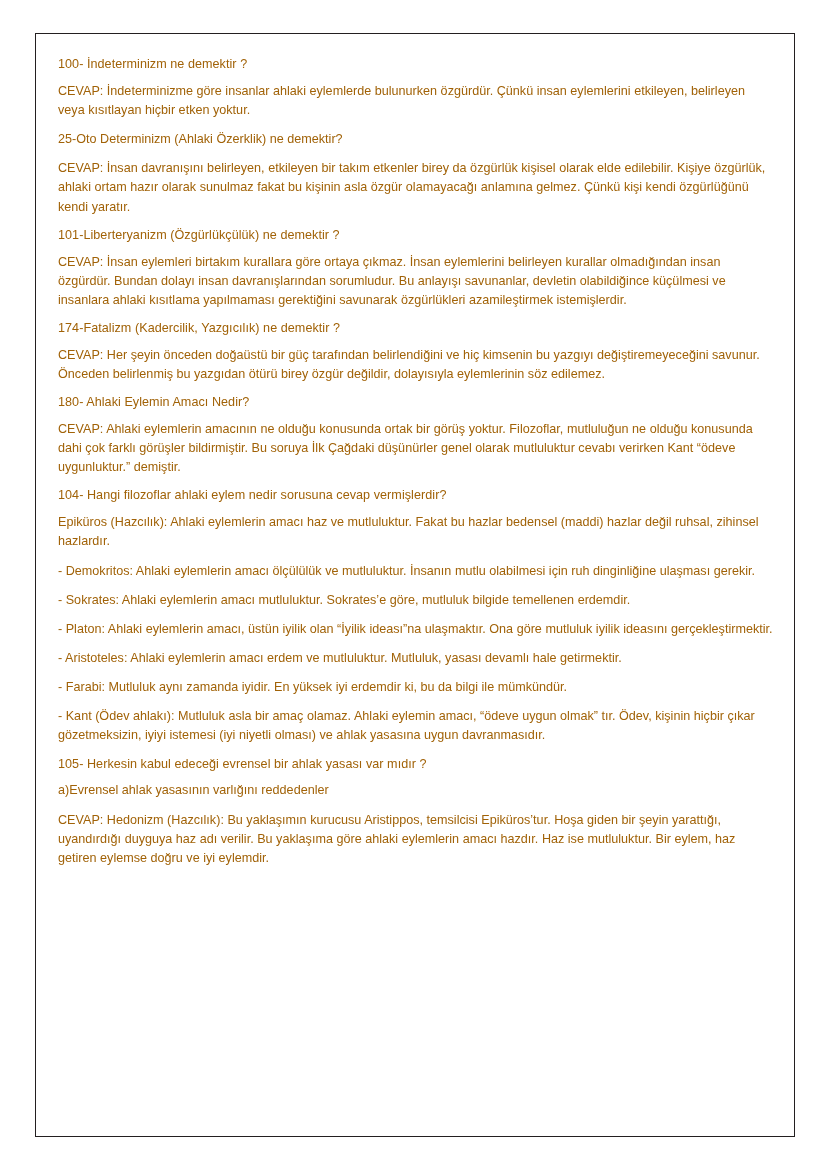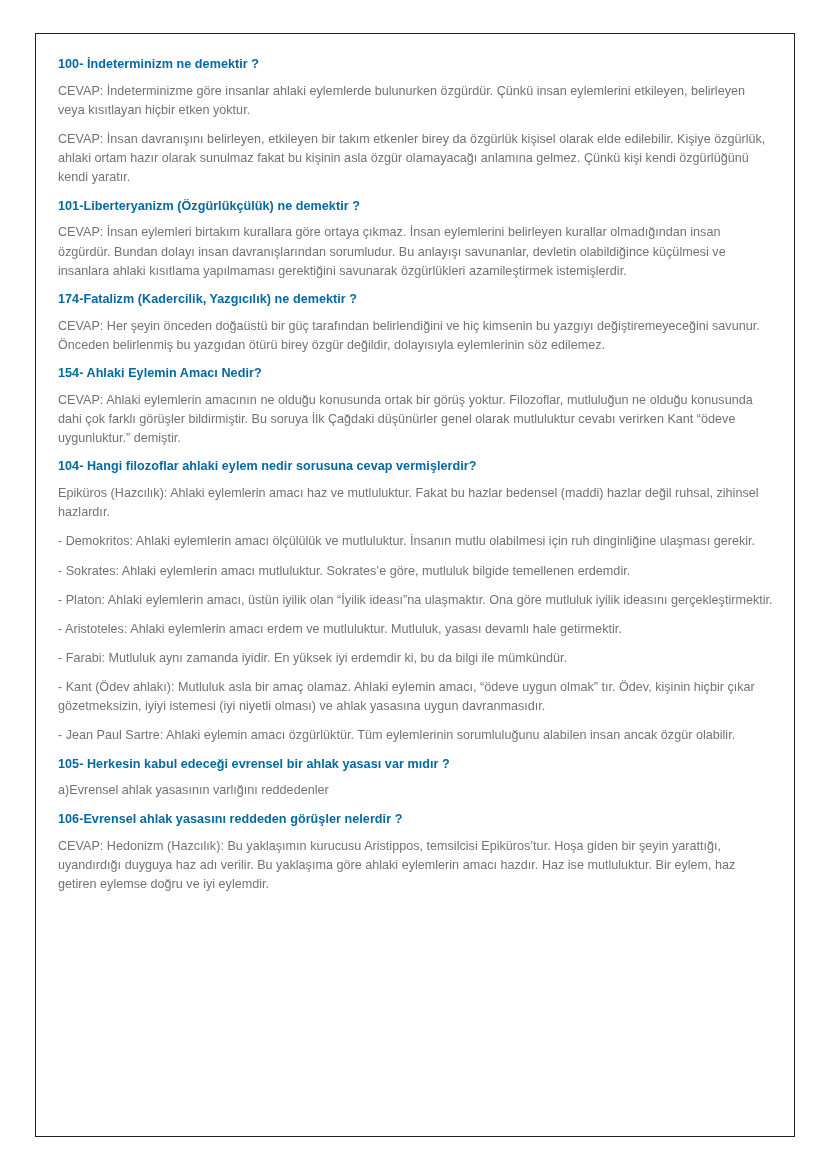--- a/index.html
+++ b/index.html
@@ -28,60 +28,59 @@
 
   #content {
     position: absolute;
     left: 22px;
     top: 22px;
     right: 22px;
     width: 716px;
   }
 
   .q {
-    color: #0369a1;
+    color: #a16207;
     font-size: 12.6px;
-    font-weight: 700;
+    font-weight: 400;
     line-height: 1.34;
     margin: 0 0 9px 0;
     letter-spacing: 0.05px;
   }
 
   .a {
-    color: #737373;
+    color: #a16207;
     font-size: 12.6px;
     font-weight: 400;
     line-height: 1.52;
     margin: 0 0 10px 0;
     text-align: left;
     letter-spacing: 0.01px;
   }
 </style>
 </head>
 <body>
 
 <div id="page">
   <div id="content">
 
   <p class="q">100- İndeterminizm ne demektir ?</p>
       <p class="a">CEVAP: İndeterminizme göre insanlar ahlaki eylemlerde bulunurken özgürdür. Çünkü insan eylemlerini etkileyen, belirleyen veya kısıtlayan hiçbir etken yoktur.</p>
+      <p class="a">25-Oto Determinizm (Ahlaki Özerklik) ne demektir?</p>
       <p class="a">CEVAP: İnsan davranışını belirleyen, etkileyen bir takım etkenler birey da özgürlük kişisel olarak elde edilebilir. Kişiye özgürlük, ahlaki ortam hazır olarak sunulmaz fakat bu kişinin asla özgür olamayacağı anlamına gelmez. Çünkü kişi kendi özgürlüğünü kendi yaratır.</p>
       <p class="q">101-Liberteryanizm (Özgürlükçülük) ne demektir ?</p>
       <p class="a">CEVAP: İnsan eylemleri birtakım kurallara göre ortaya çıkmaz. İnsan eylemlerini belirleyen kurallar olmadığından insan özgürdür. Bundan dolayı insan davranışlarından sorumludur. Bu anlayışı savunanlar, devletin olabildiğince küçülmesi ve insanlara ahlaki kısıtlama yapılmaması gerektiğini savunarak özgürlükleri azamileştirmek istemişlerdir.</p>
       <p class="q">174-Fatalizm (Kadercilik, Yazgıcılık) ne demektir ?</p>
       <p class="a">CEVAP:  Her şeyin önceden doğaüstü bir güç tarafından belirlendiğini ve hiç kimsenin bu yazgıyı değiştiremeyeceğini savunur. Önceden belirlenmiş bu yazgıdan ötürü birey özgür değildir, dolayısıyla eylemlerinin söz edilemez.</p>
-      <p class="q">154- Ahlaki Eylemin Amacı Nedir?</p>
+      <p class="q">180- Ahlaki Eylemin Amacı Nedir?</p>
       <p class="a">CEVAP: Ahlaki eylemlerin amacının ne olduğu konusunda ortak bir görüş yoktur. Filozoflar, mutluluğun ne olduğu konusunda dahi çok farklı görüşler bildirmiştir. Bu soruya İlk Çağdaki düşünürler genel olarak mutluluktur cevabı verirken Kant “ödeve uygunluktur.” demiştir.</p>
       <p class="q">104- Hangi filozoflar ahlaki eylem nedir sorusuna  cevap vermişlerdir?</p>
       <p class="a">Epiküros (Hazcılık): Ahlaki eylemlerin amacı haz ve mutluluktur. Fakat bu hazlar bedensel (maddi) hazlar değil ruhsal, zihinsel hazlardır.</p>
       <p class="a">- Demokritos: Ahlaki eylemlerin amacı ölçülülük ve mutluluktur. İnsanın mutlu olabilmesi için ruh dinginliğine ulaşması gerekir.</p>
       <p class="a">- Sokrates: Ahlaki eylemlerin amacı mutluluktur. Sokrates’e göre, mutluluk bilgide temellenen erdemdir.</p>
       <p class="a">- Platon: Ahlaki eylemlerin amacı, üstün iyilik olan “İyilik ideası”na ulaşmaktır. Ona göre mutluluk iyilik ideasını gerçekleştirmektir.</p>
       <p class="a">- Aristoteles: Ahlaki eylemlerin amacı erdem ve mutluluktur. Mutluluk, yasası devamlı hale getirmektir.</p>
       <p class="a">- Farabi: Mutluluk aynı zamanda iyidir. En yüksek iyi erdemdir ki, bu da bilgi ile mümkündür.</p>
       <p class="a">- Kant (Ödev ahlakı): Mutluluk asla bir amaç olamaz. Ahlaki eylemin amacı, “ödeve uygun olmak” tır. Ödev, kişinin hiçbir çıkar gözetmeksizin, iyiyi istemesi (iyi niyetli olması) ve ahlak yasasına uygun davranmasıdır.</p>
-      <p class="a">- Jean Paul Sartre: Ahlaki eylemin amacı özgürlüktür. Tüm eylemlerinin sorumluluğunu alabilen insan ancak özgür olabilir.</p>
       <p class="q">105-  Herkesin kabul edeceği evrensel bir ahlak yasası var mıdır ?</p>
       <p class="a">a)Evrensel ahlak yasasının varlığını reddedenler</p>
-      <p class="q">106-Evrensel ahlak yasasını reddeden görüşler nelerdir ?</p>
       <p class="a">CEVAP:  Hedonizm (Hazcılık): Bu yaklaşımın kurucusu Aristippos, temsilcisi Epiküros’tur. Hoşa giden bir şeyin yarattığı, uyandırdığı duyguya haz adı verilir. Bu yaklaşıma göre ahlaki eylemlerin amacı hazdır. Haz ise mutluluktur. Bir eylem, haz getiren eylemse doğru ve iyi eylemdir.</p>
     </div>
 </div>
 
 </body></html>

